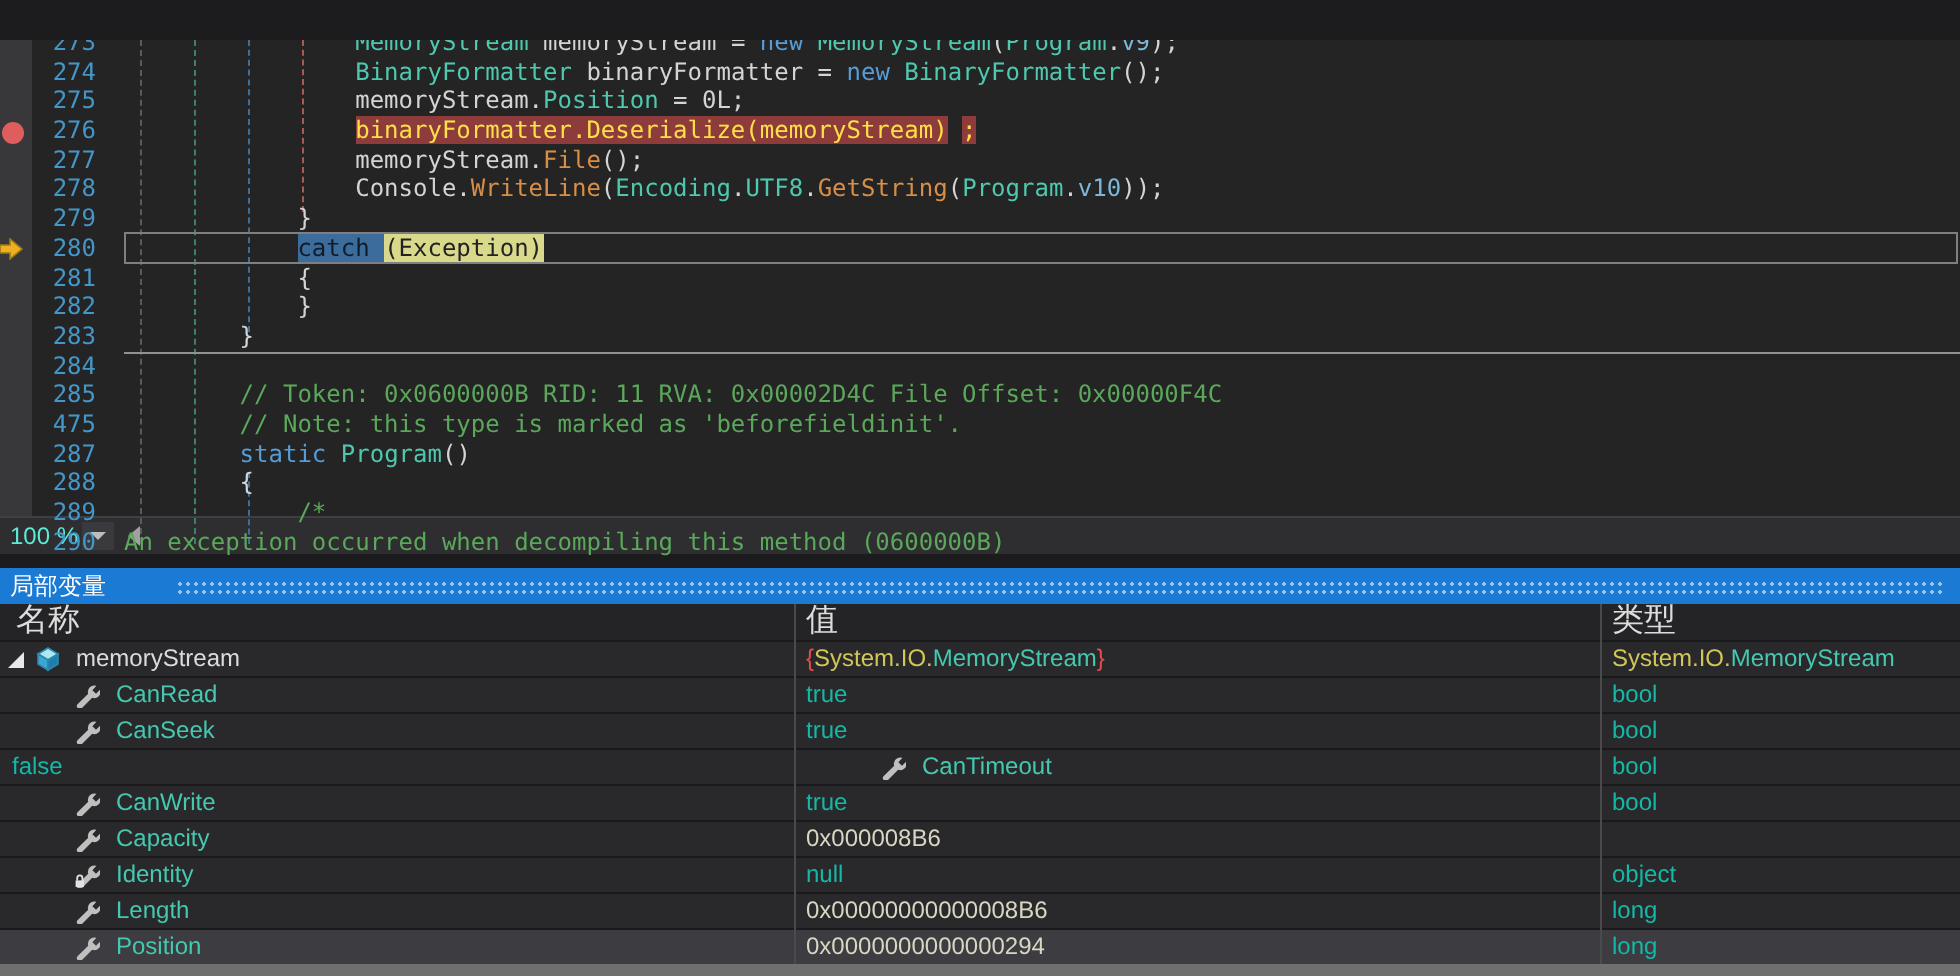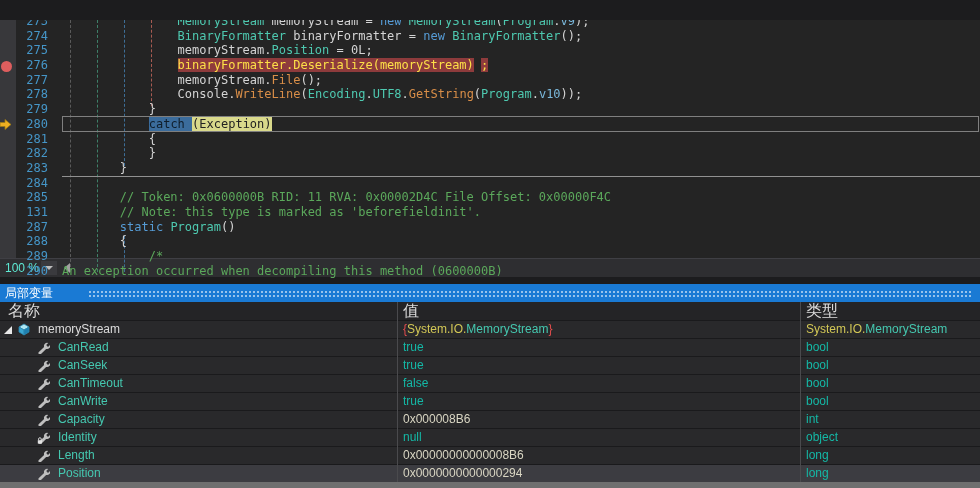--- a/index.html
+++ b/index.html
@@ -88,21 +88,21 @@
       <div class="line"><span class="lnum">276</span><span class="code">                <span class="c-p h-red">binaryFormatter.Deserialize(memoryStream)</span><span class="c-p"> </span><span class="c-p h-red">;</span></span></div>
       <div class="line"><span class="lnum">277</span><span class="code">                <span class="c-p">memoryStream.</span><span class="c-m">File</span><span class="c-p">();</span></span></div>
       <div class="line"><span class="lnum">278</span><span class="code">                <span class="c-p">Console.</span><span class="c-m">WriteLine</span><span class="c-p">(</span><span class="c-t">Encoding</span><span class="c-p">.</span><span class="c-t">UTF8</span><span class="c-p">.</span><span class="c-m">GetString</span><span class="c-p">(</span><span class="c-t">Program</span><span class="c-p">.</span><span class="c-f">v10</span><span class="c-p">));</span></span></div>
       <div class="line"><span class="lnum">279</span><span class="code">            <span class="c-p">}</span></span></div>
       <div class="line"><div class="stmt-box"></div><span class="lnum">280</span><span class="code">            <span class="c-p h-blue">catch </span><span class="c-p h-yellow">(Exception)</span></span></div>
       <div class="line"><span class="lnum">281</span><span class="code">            <span class="c-p">{</span></span></div>
       <div class="line"><span class="lnum">282</span><span class="code">            <span class="c-p">}</span></span></div>
       <div class="line"><span class="lnum">283</span><span class="code">        <span class="c-p">}</span></span></div>
       <div class="line sep"><span class="lnum">284</span><span class="code"></span></div>
       <div class="line"><span class="lnum">285</span><span class="code">        <span class="c-c">// Token: 0x0600000B RID: 11 RVA: 0x00002D4C File Offset: 0x00000F4C</span></span></div>
-      <div class="line"><span class="lnum">131</span><span class="code">        <span class="c-c">// Note: this type is marked as 'beforefieldinit'.</span></span></div>
+      <div class="line"><span class="lnum">475</span><span class="code">        <span class="c-c">// Note: this type is marked as 'beforefieldinit'.</span></span></div>
       <div class="line"><span class="lnum">287</span><span class="code">        <span class="c-k">static</span><span class="c-p"> </span><span class="c-t">Program</span><span class="c-p">()</span></span></div>
       <div class="line"><span class="lnum">288</span><span class="code">        <span class="c-p">{</span></span></div>
       <div class="line"><span class="lnum">289</span><span class="code">            <span class="c-c">/*</span></span></div>
       <div class="line"><span class="lnum">290</span><span class="code"><span class="c-c">An exception occurred when decompiling this method (0600000B)</span></span></div>
     </div>
   <div class="bp-dot"></div>
   <svg class="cur-arrow" width="12" height="11" viewBox="0 0 12 11">
     <polygon points="0,3.5 5,3.5 5,0.5 11,5.5 5,10.5 5,7.5 0,7.5" fill="#eeb022" stroke="#9c7a14" stroke-width="0.8"></polygon>
   </svg>
 </div>
@@ -171,31 +171,31 @@
                 <path d="M11.2 1.9a3.2 3.2 0 0 0-4.1 4L1.9 11a1.45 1.45 0 1 0 2.05 2.05L9.1 7.9a3.2 3.2 0 0 0 4-4.1L11 5.9 9.2 4.1z" fill="#bfbfbf"></path>
               </svg>
             </span>
             <span class="v-t">CanSeek</span>
           </div>
         </div>
         <div class="cell c-val"><span class="v-b">true</span></div>
         <div class="cell c-type"><span class="v-b">bool</span></div>
       </div>
       <div class="row">
+        <div class="cell c-val"><span class="v-b">false</span></div>
         <div class="cell c-name lvl1">
           <div class="name-flex">
             <span class="ric">
               <svg width="13" height="13" viewBox="0 0 13 13">
                 <path d="M11.2 1.9a3.2 3.2 0 0 0-4.1 4L1.9 11a1.45 1.45 0 1 0 2.05 2.05L9.1 7.9a3.2 3.2 0 0 0 4-4.1L11 5.9 9.2 4.1z" fill="#bfbfbf"></path>
               </svg>
             </span>
             <span class="v-t">CanTimeout</span>
           </div>
         </div>
-        <div class="cell c-val"><span class="v-b">false</span></div>
         <div class="cell c-type"><span class="v-b">bool</span></div>
       </div>
       <div class="row">
         <div class="cell c-name lvl1">
           <div class="name-flex">
             <span class="ric">
               <svg width="13" height="13" viewBox="0 0 13 13">
                 <path d="M11.2 1.9a3.2 3.2 0 0 0-4.1 4L1.9 11a1.45 1.45 0 1 0 2.05 2.05L9.1 7.9a3.2 3.2 0 0 0 4-4.1L11 5.9 9.2 4.1z" fill="#bfbfbf"></path>
               </svg>
             </span>
@@ -210,21 +210,20 @@
           <div class="name-flex">
             <span class="ric">
               <svg width="13" height="13" viewBox="0 0 13 13">
                 <path d="M11.2 1.9a3.2 3.2 0 0 0-4.1 4L1.9 11a1.45 1.45 0 1 0 2.05 2.05L9.1 7.9a3.2 3.2 0 0 0 4-4.1L11 5.9 9.2 4.1z" fill="#bfbfbf"></path>
               </svg>
             </span>
             <span class="v-t">Capacity</span>
           </div>
         </div>
         <div class="cell c-val"><span class="v-v">0x000008B6</span></div>
-        <div class="cell c-type"><span class="v-b">int</span></div>
       </div>
       <div class="row">
         <div class="cell c-name lvl1">
           <div class="name-flex">
             <span class="ric">
               <svg width="13" height="13" viewBox="0 0 13 13">
                 <path d="M11.2 1.9a3.2 3.2 0 0 0-4.1 4L1.9 11a1.45 1.45 0 1 0 2.05 2.05L9.1 7.9a3.2 3.2 0 0 0 4-4.1L11 5.9 9.2 4.1z" fill="#bfbfbf"></path>
                 <path d="M1.6 9.2V8a1.3 1.3 0 0 1 2.6 0v1.2" stroke="#e2e2e2" fill="none" stroke-width="0.9"></path>
                 <rect x="0.8" y="9.2" width="4.2" height="3.3" fill="#e2e2e2"></rect>
               </svg>

